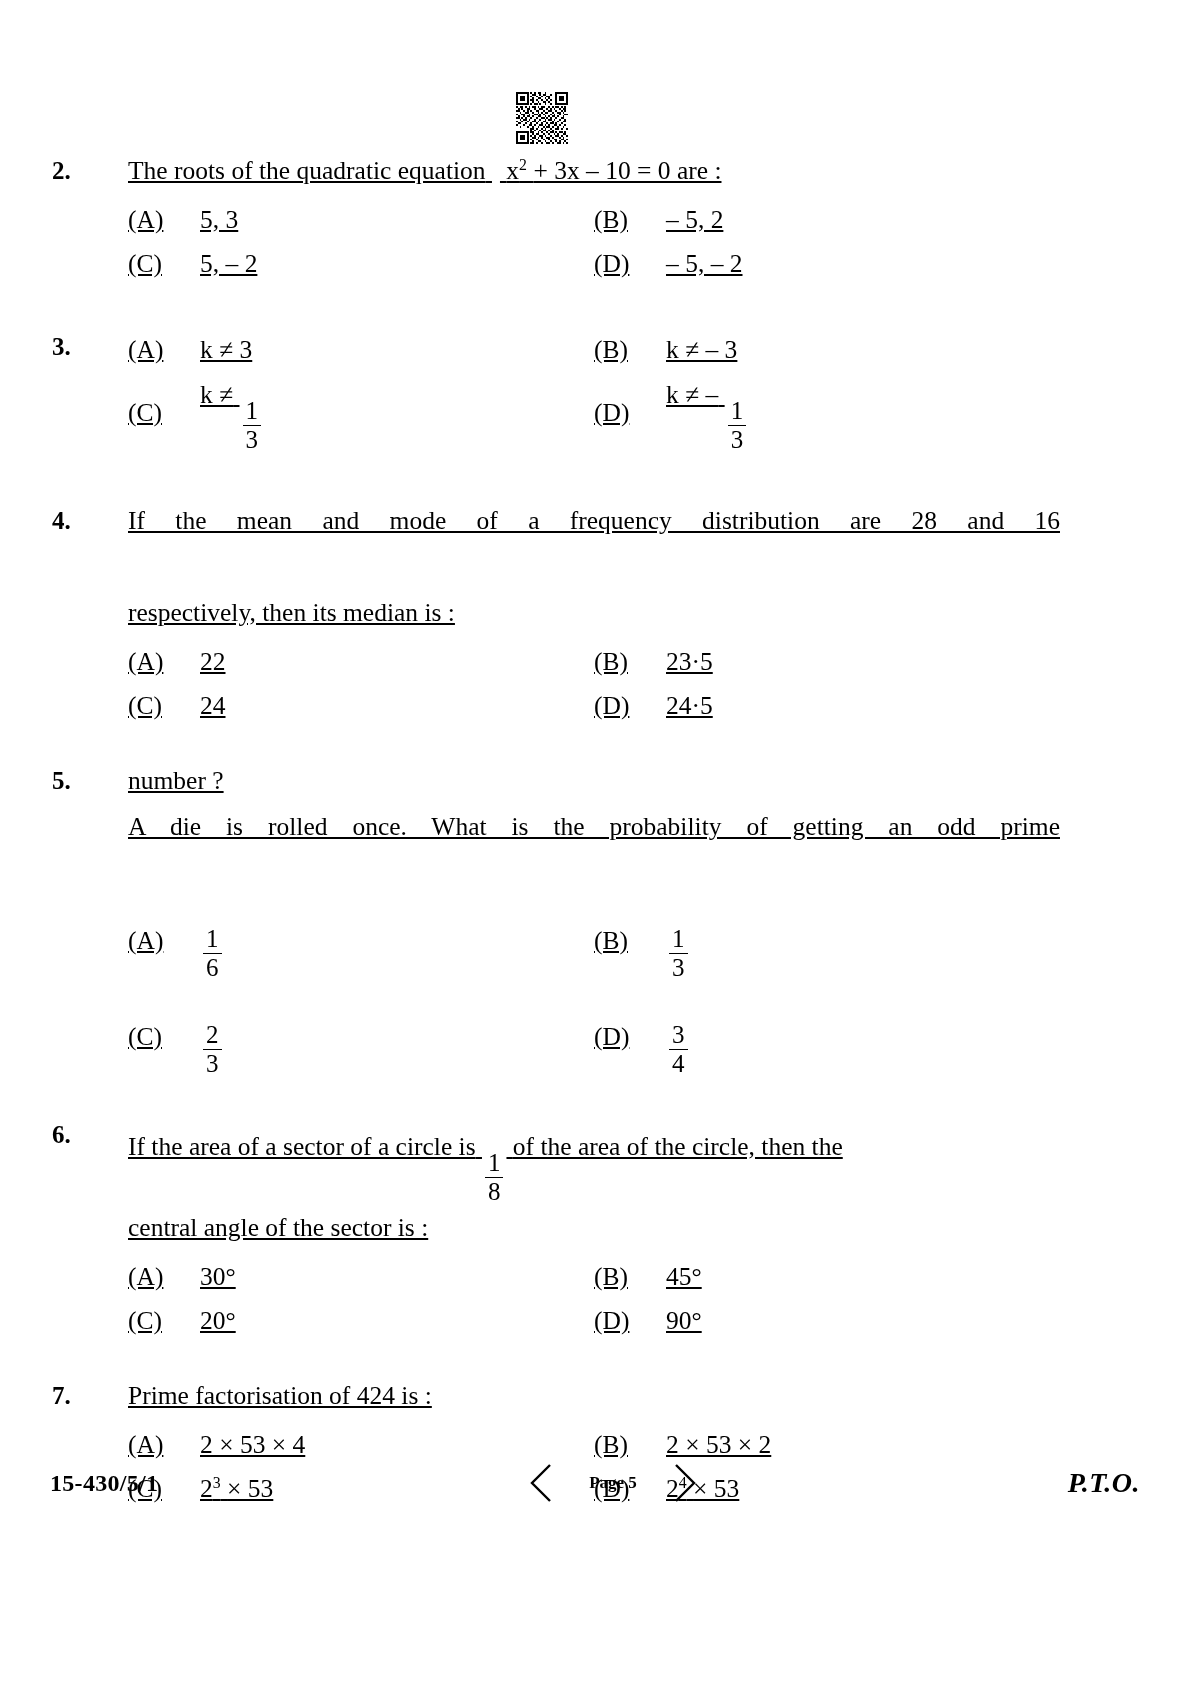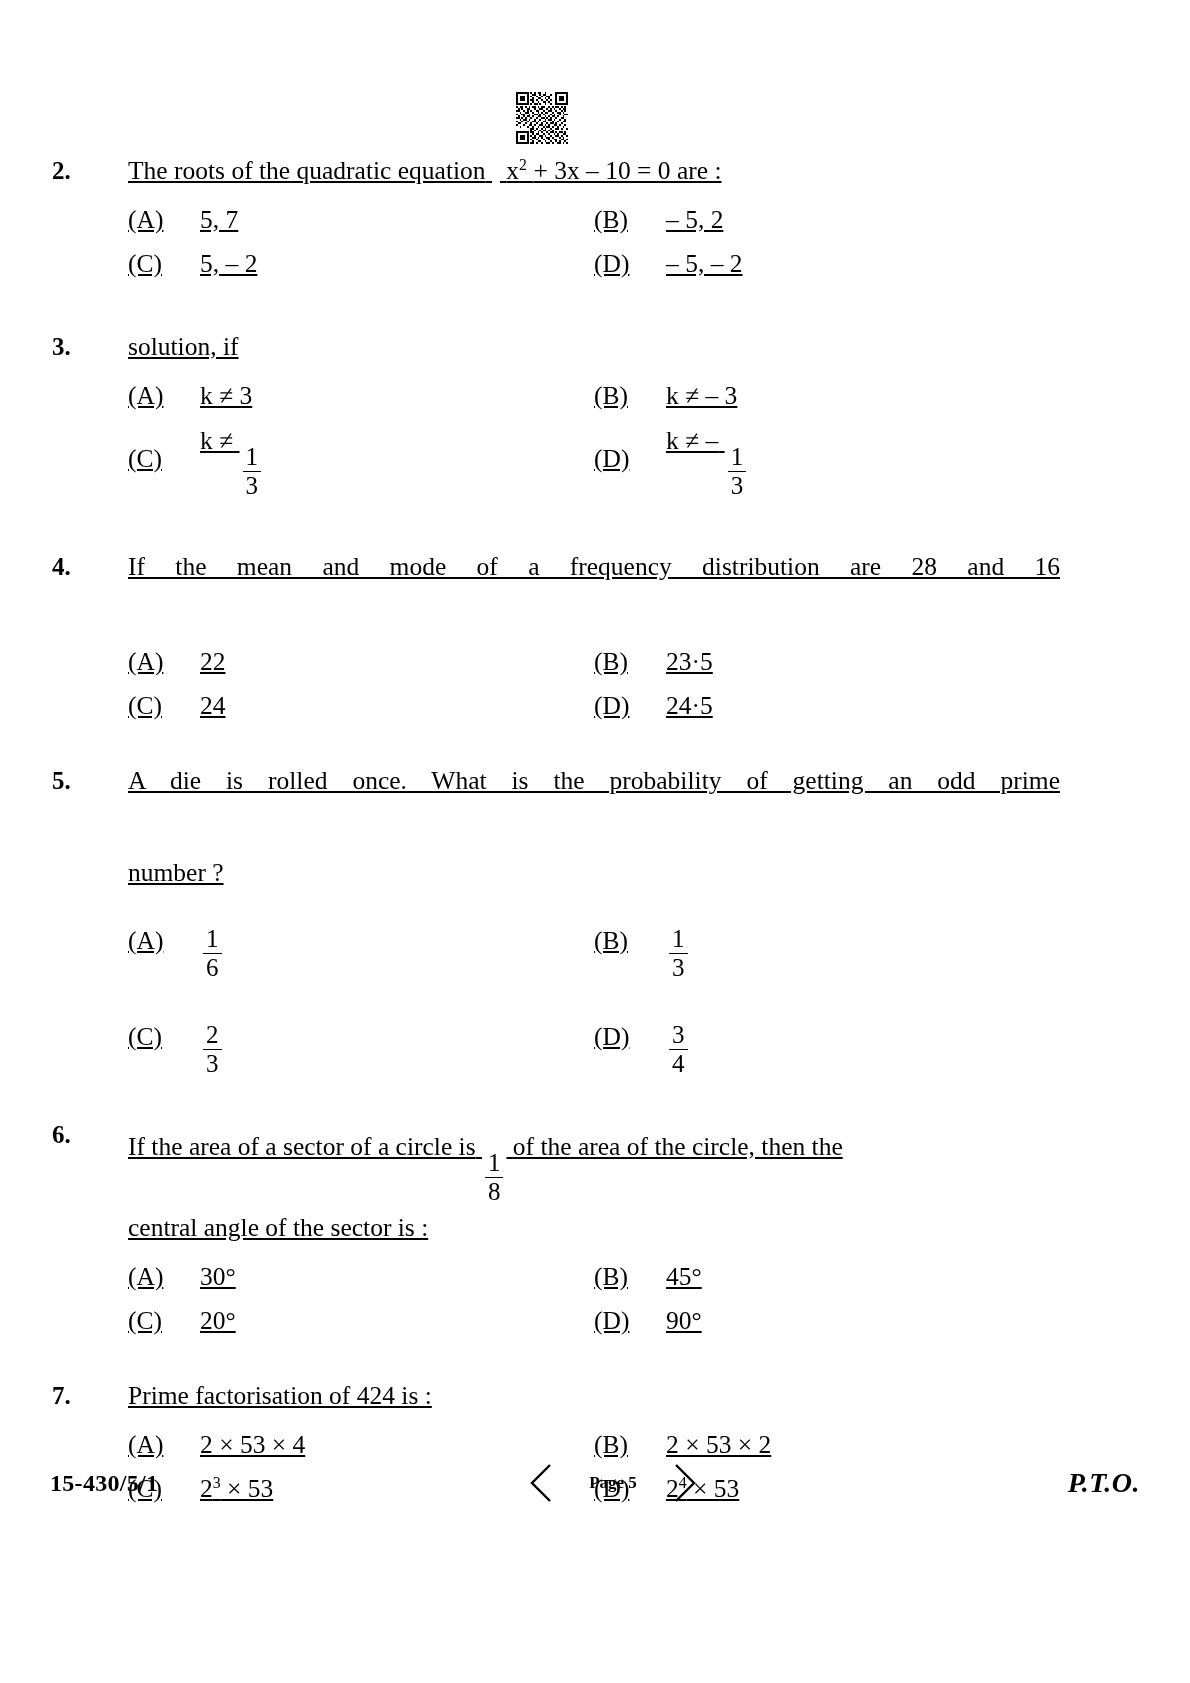--- a/index.html
+++ b/index.html
@@ -429,21 +429,21 @@
         <div class="stem">
           <span>The roots of the quadratic equation</span>
           <span class="nbsp-gap"></span>
           <span>x</span><sup class="exp">2</sup>
           <span>+ 3x – 10 = 0  are :</span>
         </div>
         <div class="opts">
           <div class="opt-row">
             <div class="opt">
               <span class="opt-lab">(A)</span>
-              <span class="opt-val">5, 7</span>
+              <span class="opt-val">5, 3</span>
             </div>
             <div class="opt">
               <span class="opt-lab">(B)</span>
               <span class="opt-val">– 5, 2</span>
             </div>
           </div>
           <div class="opt-row">
             <div class="opt">
               <span class="opt-lab">(C)</span>
               <span class="opt-val">5, – 2</span>
@@ -455,21 +455,20 @@
           </div>
         </div>
       </div>
     </div>
 
     <div class="gap-lg"></div>
 
     <div class="q">
       <div class="q-num">3.</div>
       <div class="q-body">
-        <div class="stem">solution, if</div>
         <div class="opts">
           <div class="opt-row">
             <div class="opt">
               <span class="opt-lab">(A)</span>
               <span class="opt-val">k ≠ 3</span>
             </div>
             <div class="opt">
               <span class="opt-lab">(B)</span>
               <span class="opt-val">k ≠ – 3</span>
             </div>
@@ -499,20 +498,21 @@
         </div>
       </div>
     </div>
 
     <div class="gap-md"></div>
 
     <div class="q">
       <div class="q-num">4.</div>
       <div class="q-body">
         <div class="stem justify-full">If the mean and mode of a frequency distribution are 28 and 16</div>
+        <div class="stem">respectively, then its median is :</div>
         <div class="opts">
           <div class="opt-row">
             <div class="opt">
               <span class="opt-lab">(A)</span>
               <span class="opt-val">22</span>
             </div>
             <div class="opt">
               <span class="opt-lab">(B)</span>
               <span class="opt-val">23·5</span>
             </div>
@@ -529,22 +529,22 @@
           </div>
         </div>
       </div>
     </div>
 
     <div class="gap-md"></div>
 
     <div class="q">
       <div class="q-num">5.</div>
       <div class="q-body">
+        <div class="stem">number ?</div>
         <div class="stem justify-full">A die is rolled once. What is the probability of getting an odd prime</div>
-        <div class="stem">number ?</div>
         <div class="opts">
           <div class="opt-row tall">
             <div class="opt">
               <span class="opt-lab">(A)</span>
               <span class="opt-val">
                 <span class="frac">
                   <span class="num">1</span>
                   <span class="den">6</span>
                 </span>
               </span>

